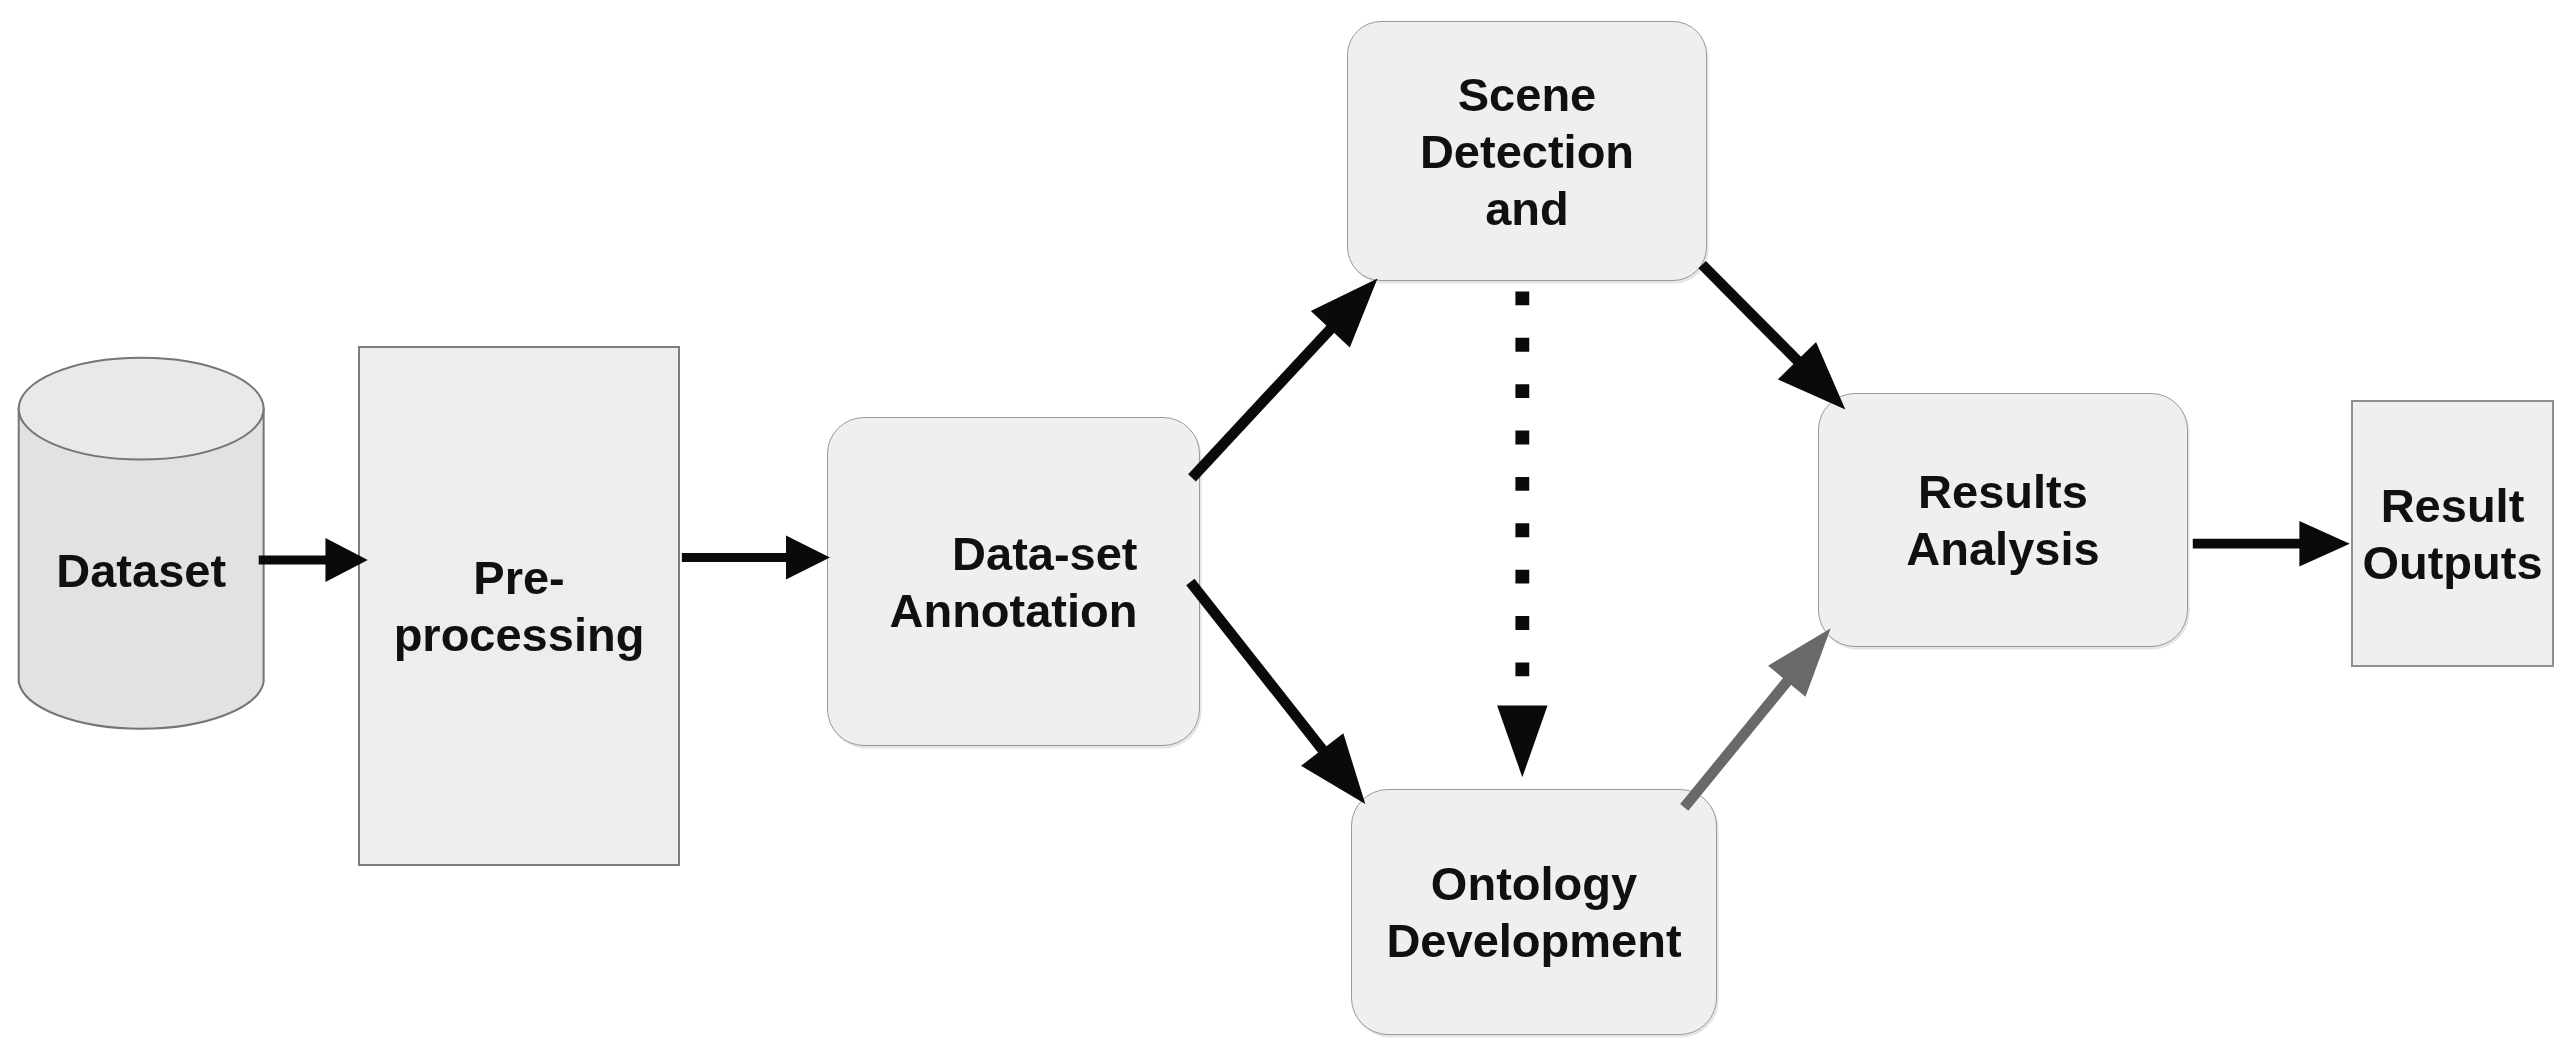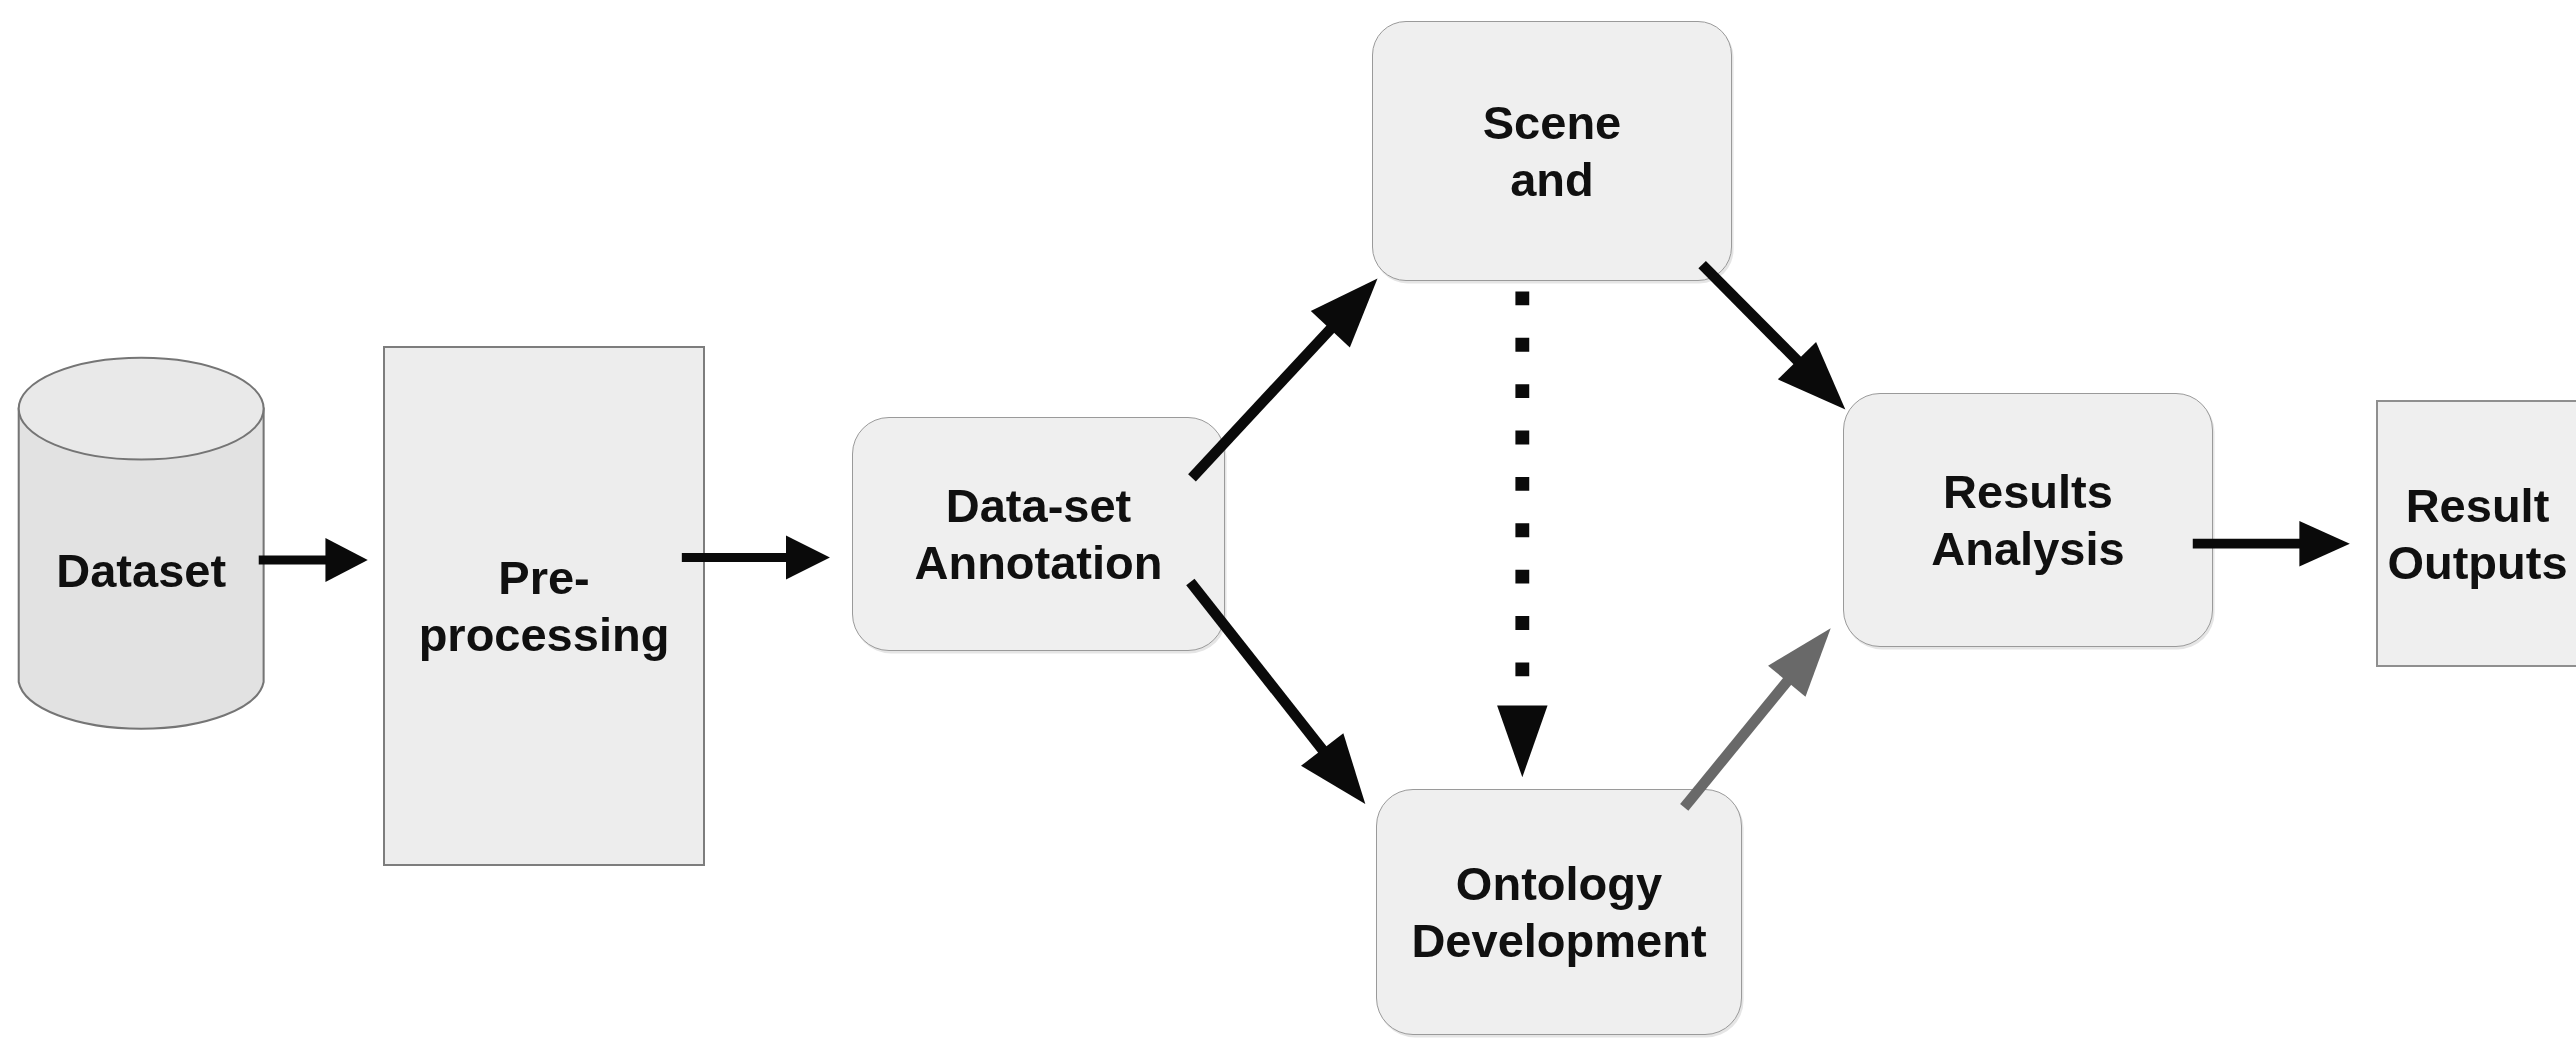--- a/index.html
+++ b/index.html
@@ -27,21 +27,20 @@
   .node{
     position:absolute;
     box-sizing:border-box;
     display:flex;align-items:center;justify-content:center;
     text-align:center;
     color:var(--text-color);
     font-weight:bold;
     font-size:47px;
     line-height:57px;
     z-index:1;
-    margin-left:25px;
   }
   .node .label{display:block;}
   .node .line{display:block;}
   .rounded{
     background:var(--node-fill);
     border:1.6px solid var(--node-border);
     border-radius:37px;
     box-shadow:1.6px 2.4px 0 rgba(0,0,0,0.10);
   }
   .rect{
@@ -89,30 +88,31 @@
     <span class="line">Dataset</span>
   </div>
 
   <div class="node rect" style="left:358px;top:346px;width:322px;height:520px;">
     <span class="label">
       <span class="line">Pre-</span>
       <span class="line">processing</span>
     </span>
   </div>
 
-  <div class="node rounded" style="left:827px;top:417px;width:373px;height:234px;">
+  <div class="node rounded" style="left:827px;top:417px;width:373px;height:329px;text-align:right;">
     <span class="label">
       <span class="line">Data-set</span>
       <span class="line">Annotation</span>
     </span>
   </div>
 
   <div class="node rounded" style="left:1347px;top:21px;width:360px;height:260px;border-radius:34px;">
     <span class="label">
       <span class="line">Scene</span>
+      <span class="line">Detection</span>
       <span class="line">and</span>
     </span>
   </div>
 
   <div class="node rounded" style="left:1351px;top:789px;width:366px;height:246px;">
     <span class="label">
       <span class="line">Ontology</span>
       <span class="line">Development</span>
     </span>
   </div>

